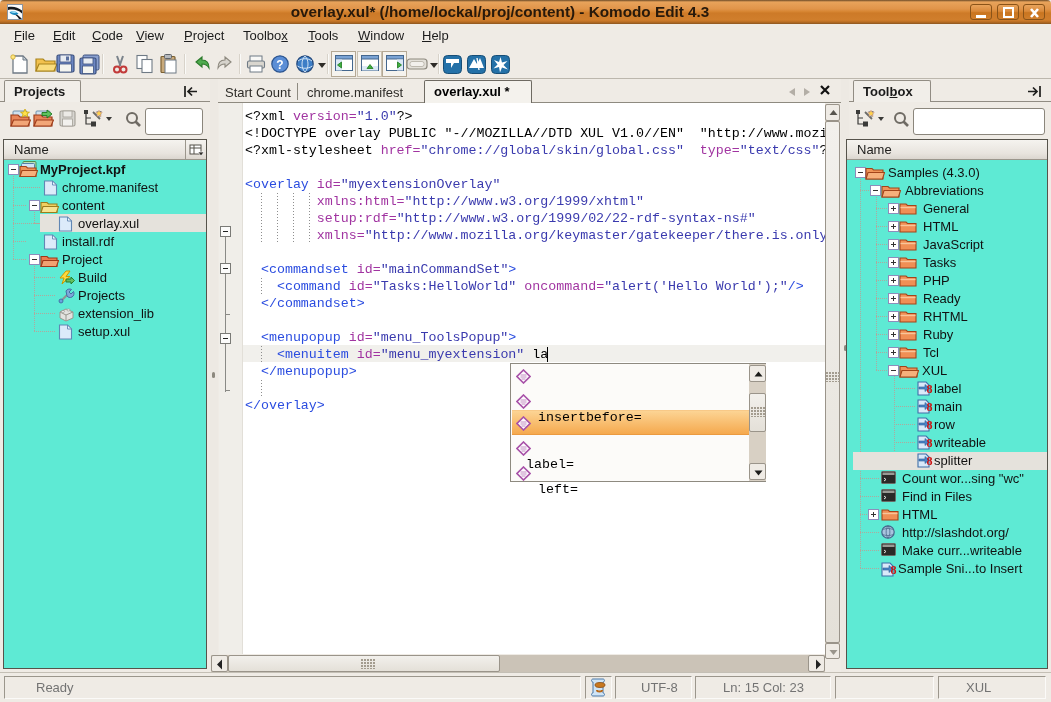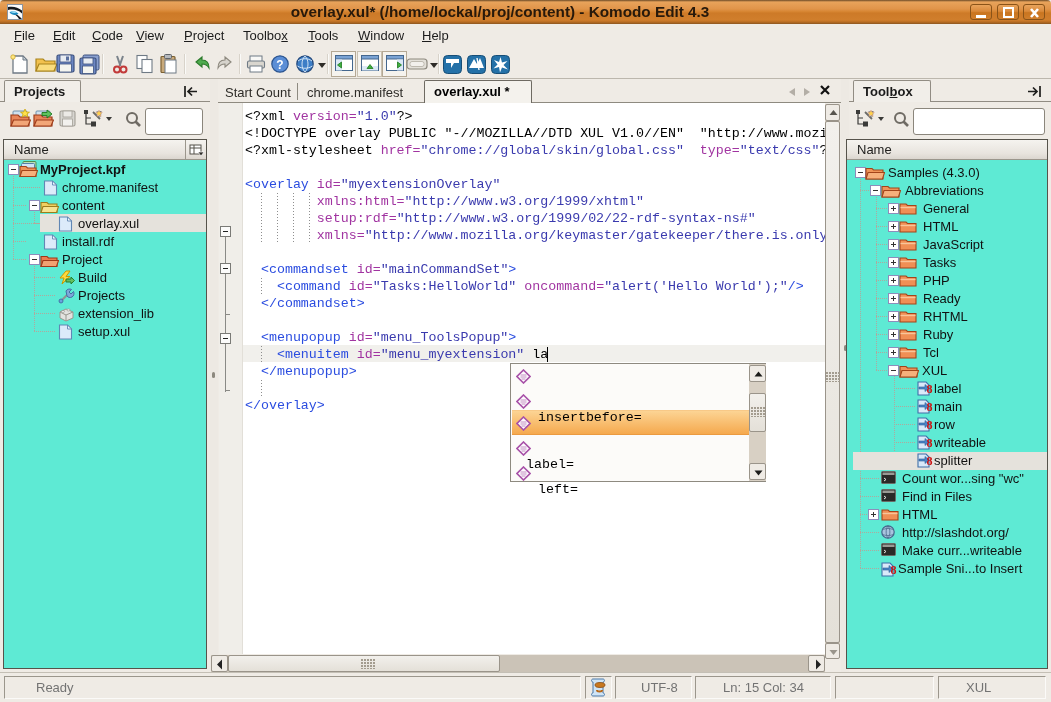--- a/index.html
+++ b/index.html
@@ -616,21 +616,21 @@
 
 <div class="abs" id="statusbar">
   <div class="sbox" style="left:4px;width:577px"></div>
   <div class="sbox" style="left:585px;width:27px"></div>
   <div class="sbox" style="left:615px;width:77px"></div>
   <div class="sbox" style="left:695px;width:136px"></div>
   <div class="sbox" style="left:835px;width:99px"></div>
   <div class="sbox" style="left:938px;width:108px"></div>
   <span class="stext" style="left:20px">Ready</span>
   <span class="stext" style="left:625px">UTF-8</span>
-  <span class="stext" style="left:707px">Ln: 15 Col: 34</span>
+  <span class="stext" style="left:707px">Ln: 15 Col: 23</span>
   <span class="stext" style="left:950px">XUL</span>
   <svg style="position:absolute;left:590px;top:4px" width="19" height="20">
     <path d="M3 2 L13 2 C15 2 15 5 13 5 L13 16 C15 16 15 19 13 19 L3 19 C1 19 1 16 3 16 L3 5 C1 5 1 2 3 2 Z" fill="#cfe4f6" stroke="#4a78a8" stroke-width="1"></path>
     <ellipse cx="10" cy="8" rx="5" ry="2.5" fill="#c87820" stroke="#8a4a10" stroke-width="0.8"></ellipse>
     <path d="M7 13 C7 15 12 15 12 13" stroke="#b86818" stroke-width="2" fill="none"></path>
   </svg>
 </div>
 
 <div class="abs" id="popup">
   <div style="position:absolute;left:1px;top:46px;width:237px;height:25px;background:linear-gradient(to bottom,#fcd494,#f5a94e);border-top:1px solid #f8c987;border-bottom:1px solid #eb9a40"></div>

